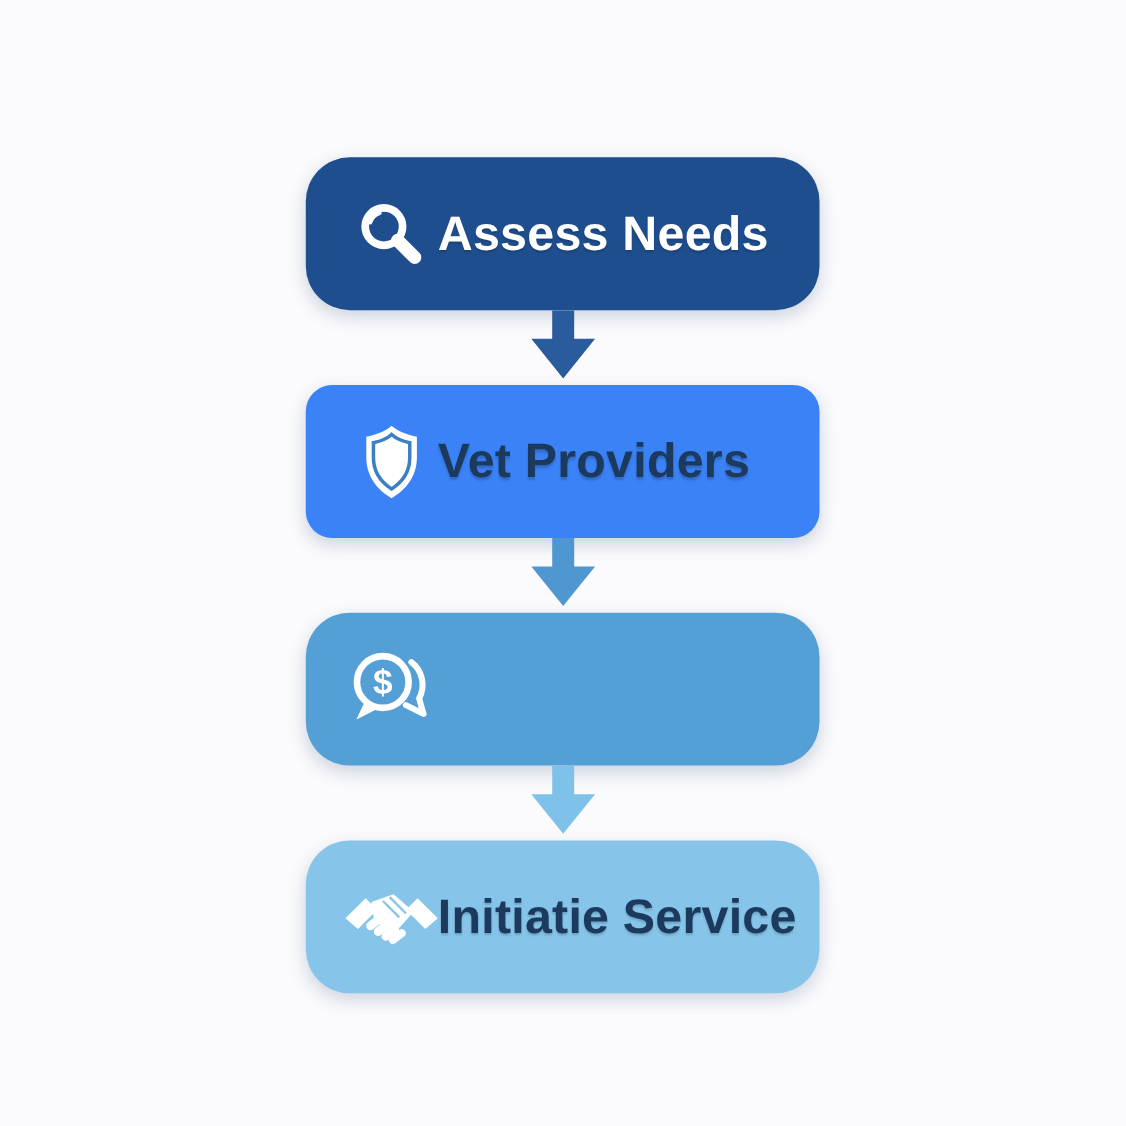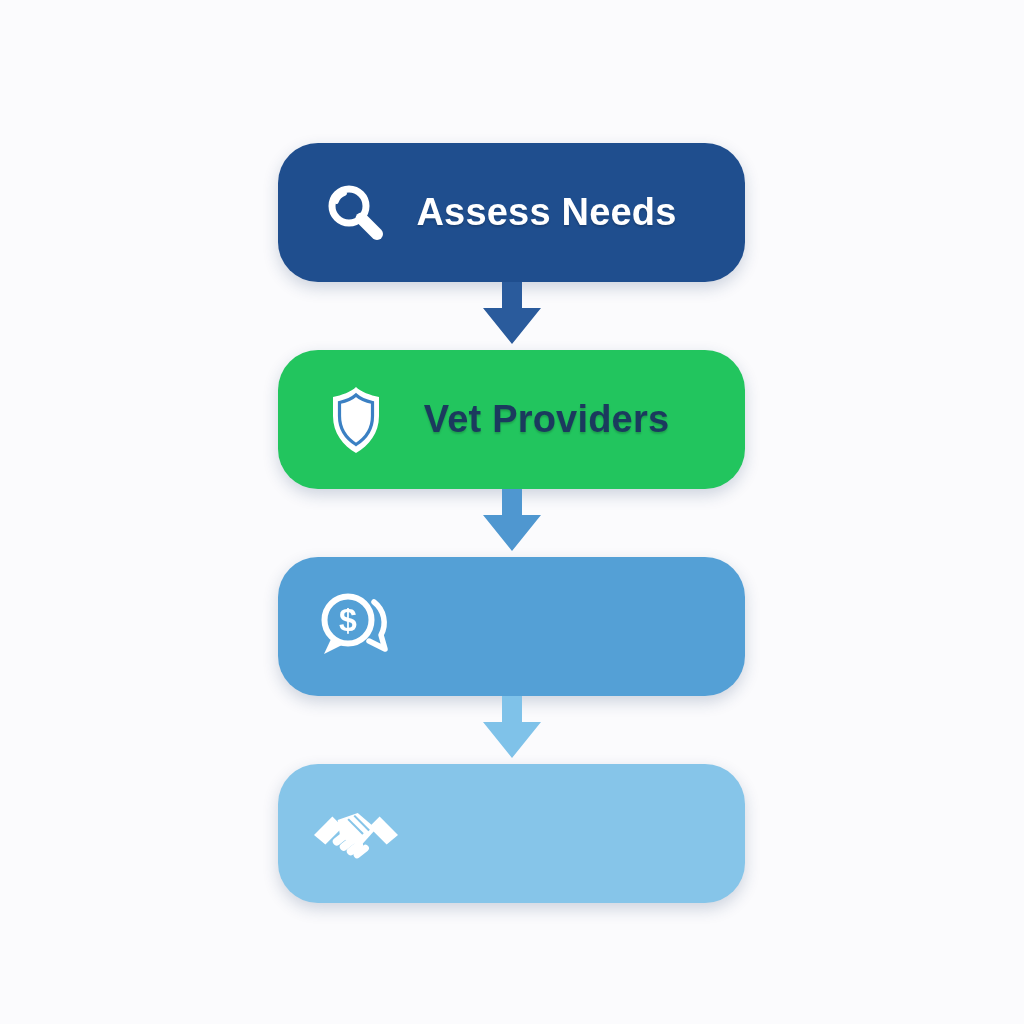--- a/index.html
+++ b/index.html
@@ -18,22 +18,22 @@
   .step-box{
     height:139px;border-radius:40px;
     display:flex;align-items:center;
     padding-left:36px;padding-right:50px;box-sizing:border-box;
     box-shadow:0 6px 16px rgba(25,55,100,0.20);
   }
   .icon-cell{
     width:84px;flex:0 0 84px;display:flex;align-items:center;justify-content:center;
   }
   .step-label{
-    flex:1;text-align:center;
-    font-size:38px;font-weight:bold;letter-spacing:0.2px;
+    flex:1;
+    font-size:44px;font-weight:bold;letter-spacing:0.2px;
     text-shadow:0 2px 2px rgba(0,0,0,0.18);
     white-space:nowrap;
   }
   .arrow-cell{
     height:68px;display:flex;align-items:flex-start;justify-content:center;
   }
   .arrow-cell svg{display:block;margin-top:0;}
 </style>
 </head>
 <body>
@@ -51,21 +51,21 @@
       </div>
       <div class="step-label" style="color: rgb(255, 255, 255);">Assess Needs</div>
     </div>
 
     <div class="arrow-cell">
       <svg width="58" height="64" viewBox="0 0 58 64">
         <polygon points="19,0 39,0 39,26 58,26 29,62 0,26 19,26" style="fill: rgb(42, 91, 156);"></polygon>
       </svg>
     </div>
 
-    <div class="step-box" style="background-color: #22c55e;">
+    <div class="step-box" style="background-color: #3b82f6; border-radius: 24px;">
       <div class="icon-cell">
         <svg width="60" height="70" viewBox="0 0 60 70">
           <path d="M30 2 C25.5 6.5 15.5 10.5 7 12 L7 31 C7 48 17 60.5 30 68 C43 60.5 53 48 53 31 L53 12 C44.5 10.5 34.5 6.5 30 2 Z" fill="#ffffff"></path>
           <path d="M30 10 C26.5 13.2 19.5 16.2 13.5 17.5 L13.5 31 C13.5 44 20.5 53.5 30 59.5 C39.5 53.5 46.5 44 46.5 31 L46.5 17.5 C40.5 16.2 33.5 13.2 30 10 Z" fill="#ffffff" stroke-width="3.2" style="stroke: rgb(59, 128, 195);"></path>
         </svg>
       </div>
       <div class="step-label" style="color: rgb(27, 58, 94);">Vet Providers</div>
     </div>
 
     <div class="arrow-cell">
@@ -100,16 +100,17 @@
             <polygon points="27,17 50,9 71,27 53,47 30,37"></polygon>
             <rect x="20" y="34" width="21" height="9" rx="4.5" transform="rotate(-38 30 38)"></rect>
             <rect x="28" y="40" width="21" height="9" rx="4.5" transform="rotate(-38 38 44)"></rect>
             <rect x="36" y="45" width="21" height="9" rx="4.5" transform="rotate(-38 46 49)"></rect>
             <rect x="44" y="49" width="20" height="8" rx="4" transform="rotate(-38 54 53)"></rect>
           </g>
           <path d="M46 12 L63 29" fill="none" stroke-width="2.4" style="stroke: rgb(134, 197, 233);"></path>
           <path d="M39 16 L56 33" fill="none" stroke-width="2.4" style="stroke: rgb(134, 197, 233);"></path>
         </svg>
       </div>
+      <div class="step-label" style="color: rgb(27, 58, 94);">Initiatie Service</div>
     </div>
 
   </div>
 </div>
 
 </body></html>

